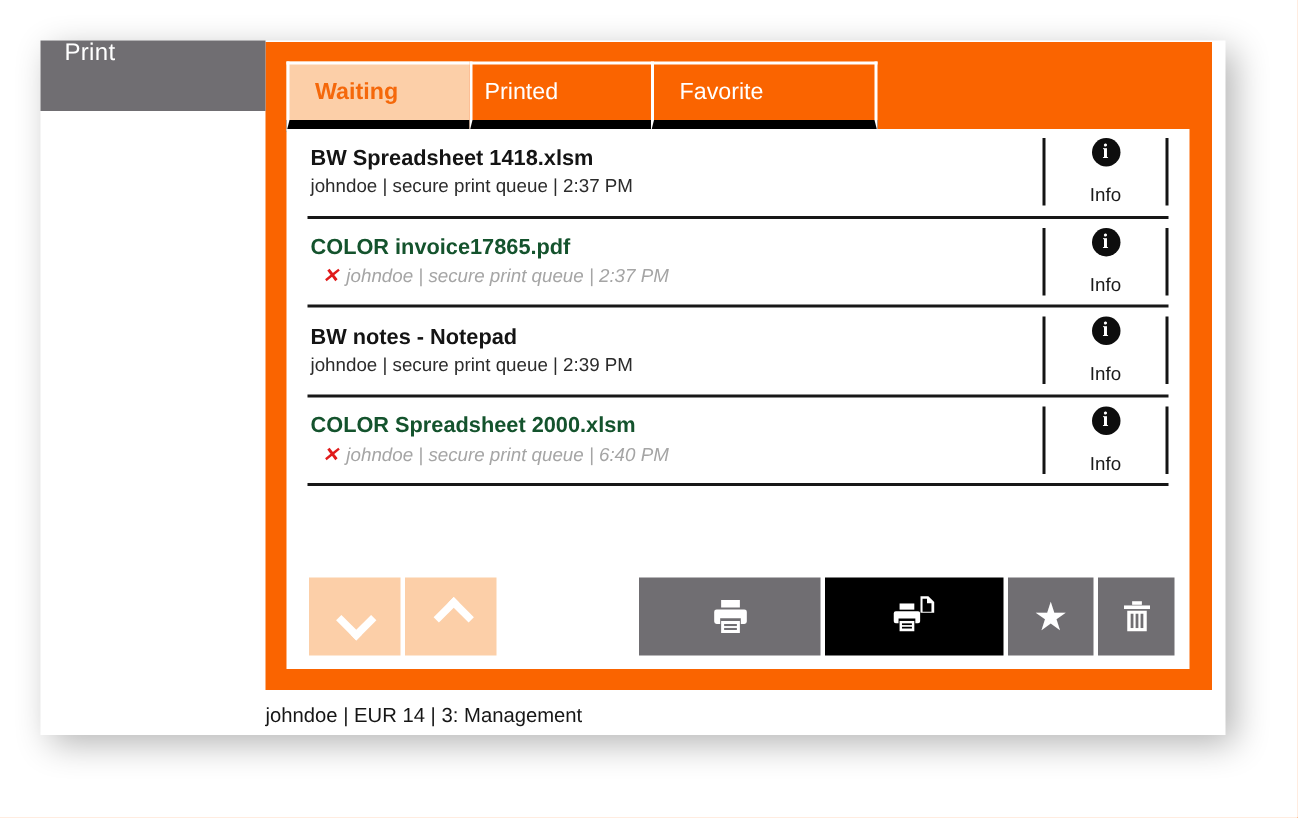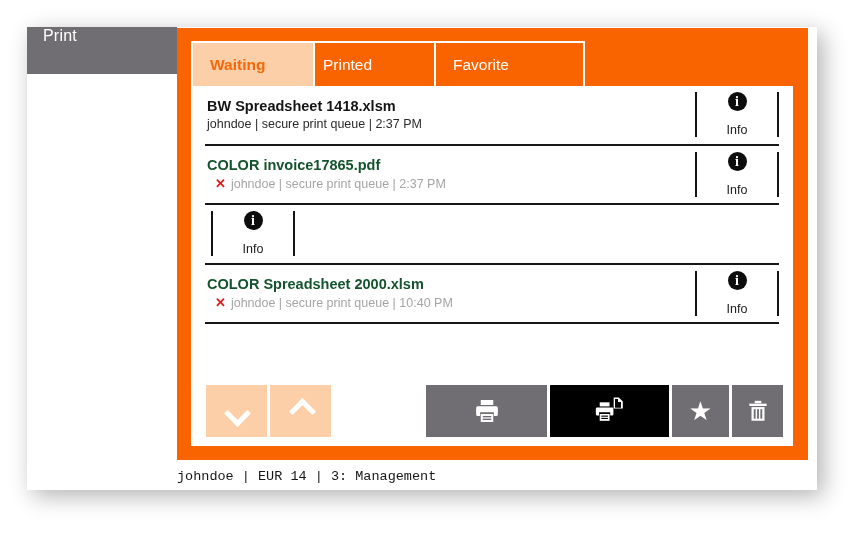--- a/index.html
+++ b/index.html
@@ -68,21 +68,21 @@
     height: 47px;
     display: flex;
   }
   .tab {
     height: 47px;
     display: flex;
     align-items: center;
     box-sizing: border-box;
     border-left: 2px solid #ffffff;
     border-top: 2px solid #ffffff;
-    border-bottom: 2px solid #000000;
+    border-bottom: 8px solid #000000;
     padding: 0 0 0 17px;
     font-size: 15.5px;
     color: #ffffff;
     background: #fa6400;
     white-space: nowrap;
   }
   .tab:last-child {
     border-right: 2px solid #ffffff;
   }
   .tab.active {
@@ -136,21 +136,21 @@
     line-height: 19px;
     white-space: nowrap;
   }
   .job-sub {
     font-size: 12.5px;
     color: #2b2b2b;
     line-height: 17px;
     white-space: nowrap;
   }
   .job-row.disabled .job-title { color: #14532d; font-weight: bold; }
-  .job-row.disabled .job-sub { color: #a5a5a5; }
+  .job-row.disabled .job-sub { color: #a5a5a5; font-style: italic; }
   .err-x {
     color: #e01b1b;
     font-weight: bold;
     font-size: 13px;
     margin-right: 5px;
     display: inline-block;
   }
   .sub-indent { padding-left: 8px; }
 
   
@@ -251,21 +251,20 @@
     width: 631px;
     height: 28px;
     display: flex;
     align-items: center;
     z-index: 6;
   }
   .status-text {
     font-size: 13.5px;
     color: #161616;
     padding-left: 0px;
-    font-family: Liberation Mono, monospace;
   }
 </style>
 </head>
 <body>
 
 <div id="screen">
 
   <div class="page-card"></div>
 
   <div class="print-tab">
@@ -310,31 +309,37 @@
               <span class="err-x">✕</span><span>johndoe | secure print queue | 2:37 PM</span>
             </div>
           </div>
           <div class="info-cell">
             <div class="info-badge">i</div>
             <div class="info-label">Info</div>
           </div>
         </div>
 
         <div class="job-row">
+          <div class="job-main">
+            <div class="job-title">BW notes - Notepad</div>
+            <div class="job-sub">
+              <span>johndoe | secure print queue | 2:39 PM</span>
+            </div>
+          </div>
           <div class="info-cell">
             <div class="info-badge">i</div>
             <div class="info-label">Info</div>
           </div>
         </div>
 
         <div class="job-row disabled">
           <div class="job-main">
             <div class="job-title">COLOR Spreadsheet 2000.xlsm</div>
             <div class="job-sub sub-indent">
-              <span class="err-x">✕</span><span>johndoe | secure print queue | 10:40 PM</span>
+              <span class="err-x">✕</span><span>johndoe | secure print queue | 6:40 PM</span>
             </div>
           </div>
           <div class="info-cell">
             <div class="info-badge">i</div>
             <div class="info-label">Info</div>
           </div>
         </div>
 
       </div>
 

